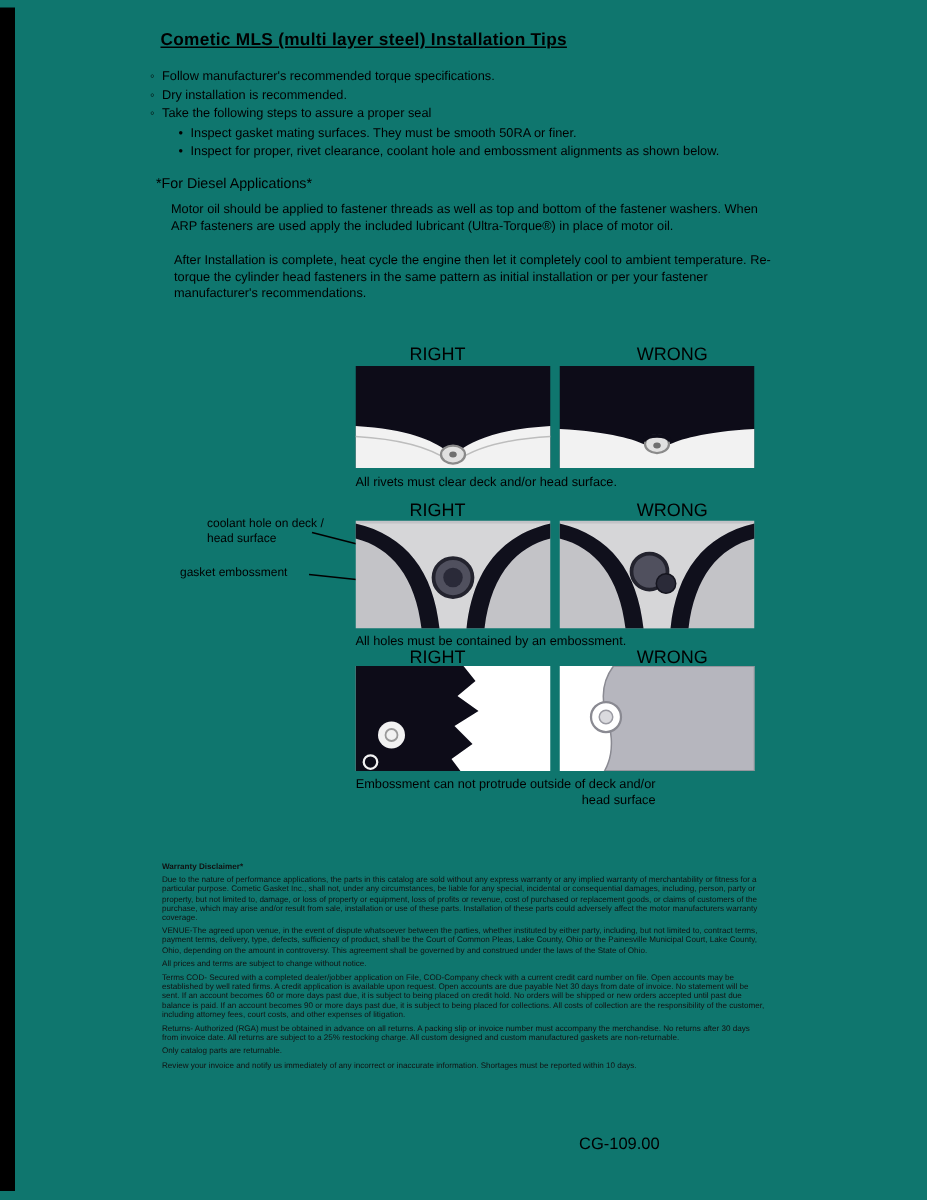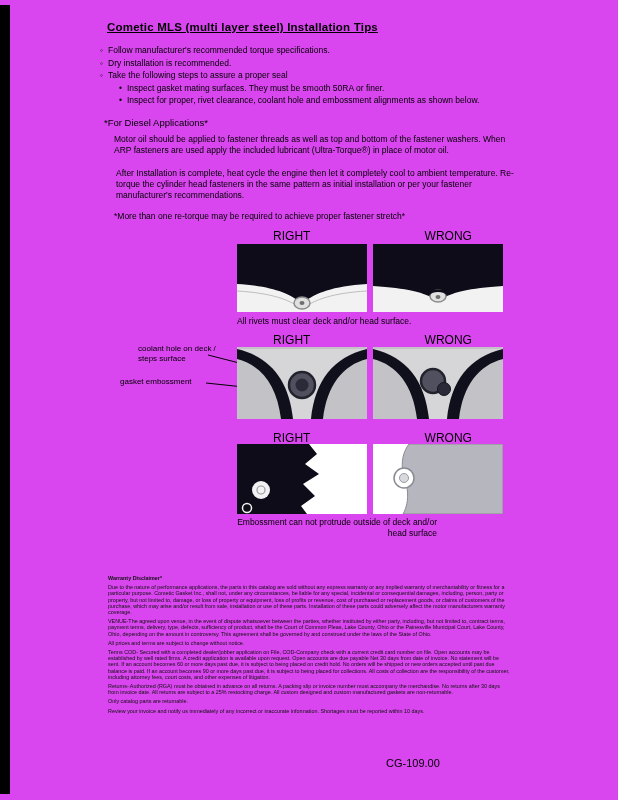--- a/index.html
+++ b/index.html
@@ -1,18 +1,18 @@
 <!DOCTYPE html>
 <html><head>
 <meta charset="utf-8">
 <style>
   * { margin:0; padding:0; box-sizing:border-box; }
   html,body { background:#ffffff; }
   .page {
-    position:relative; width:618px; height:800px; background:#d946ef;
+    position:relative; width:618px; height:800px; background:#0f766e;
     font-family:"Liberation Sans", sans-serif; color:#000; overflow:hidden;
   }
   .abs { position:absolute; }
   .edge-bar { position:absolute; left:0; top:5px; width:10px; height:789px; background:#000; }
 
   .title { left:107px; top:21px; font-size:11.5px; font-weight:bold; text-decoration:underline; letter-spacing:0.2px; }
 
   .tips { left:100px; top:44px; font-size:8.5px; line-height:12.5px; width:410px; }
   .tip-row { display:flex; align-items:flex-start; }
   .tip-row .marker { width:8px; flex:none; }
@@ -70,21 +70,20 @@
     </div>
     <div class="tip-row sub">
       <span class="marker">•</span>
       <span>Inspect for proper, rivet clearance, coolant hole and embossment alignments as shown below.</span>
     </div>
   </div>
 
   <div class="abs diesel-heading">*For Diesel Applications*</div>
   <p class="abs diesel-para1">Motor oil should be applied to fastener threads as well as top and bottom of the fastener washers. When ARP fasteners are used apply the included lubricant (Ultra-Torque®) in place of motor oil.</p>
   <p class="abs diesel-para2">After Installation is complete, heat cycle the engine then let it completely cool to ambient temperature. Re-torque the cylinder head fasteners in the same pattern as initial installation or per your fastener manufacturer's recommendations.</p>
-  <p class="abs diesel-note">*More than one re-torque may be required to achieve proper fastener stretch*</p>
 
   <div class="abs dg-headers r1-headers">
     <span>RIGHT</span>
     <span>WRONG</span>
   </div>
   <div class="abs dg-images r1-images">
     <svg width="130" height="68" viewBox="0 0 130 68">
       <rect width="130" height="68" fill="#0d0c18"></rect>
       <path d="M0,40 C35,42 52,50 60,56 C63,58.5 67,58.5 70,56 C78,50 95,42 130,40 L130,68 L0,68 Z" fill="#f2f2f2"></path>
       <path d="M0,47 C35,49 52,56 62,63 M130,47 C95,49 78,56 68,63" stroke="#bdbdbd" stroke-width="1" fill="none"></path>
@@ -98,21 +97,21 @@
       <path d="M56,50 C59,45.5 71,45.5 74,50" fill="none" stroke="#0d0c18" stroke-width="2.5"></path>
       <ellipse cx="65" cy="53" rx="2.5" ry="2" fill="#6e6e6e"></ellipse>
     </svg>
   </div>
   <div class="abs dg-caption r1-caption">All rivets must clear deck and/or head surface.</div>
 
   <div class="abs dg-headers r2-headers">
     <span>RIGHT</span>
     <span>WRONG</span>
   </div>
-  <div class="abs coolant-label">coolant hole on deck / steps surface</div>
+  <div class="abs coolant-label">coolant hole on deck / head surface</div>
   <div class="abs emboss-label">gasket embossment</div>
   <svg class="abs pointer-lines" width="95" height="46" viewBox="0 0 95 46">
     <line x1="2" y1="5" x2="92" y2="28" stroke="#000" stroke-width="1"></line>
     <line x1="0" y1="33" x2="85" y2="42" stroke="#000" stroke-width="1"></line>
   </svg>
   <div class="abs dg-images r2-images">
     <svg width="130" height="72" viewBox="0 0 130 72">
       <rect width="130" height="72" fill="#c3c3c7"></rect>
       <path d="M0,2 C34,10 52,34 56,72 L74,72 C78,34 96,10 130,2 Z" fill="#d6d6d8"></path>
       <path d="M0,2 C34,10 52,34 56,72 L44,72 C40,38 24,18 0,12 Z" fill="#10101c"></path>
@@ -122,20 +121,21 @@
     </svg>
     <svg width="130" height="72" viewBox="0 0 130 72">
       <rect width="130" height="72" fill="#c3c3c7"></rect>
       <path d="M0,2 C34,10 52,34 56,72 L74,72 C78,34 96,10 130,2 Z" fill="#d6d6d8"></path>
       <path d="M0,2 C34,10 52,34 56,72 L44,72 C40,38 24,18 0,12 Z" fill="#10101c"></path>
       <path d="M130,2 C96,10 78,34 74,72 L86,72 C90,38 106,18 130,12 Z" fill="#10101c"></path>
       <circle cx="60" cy="34" r="12" fill="#50505e" stroke="#23232e" stroke-width="2.5"></circle>
       <circle cx="71" cy="42" r="6.5" fill="#2a2a38" stroke="#15151f" stroke-width="1"></circle>
     </svg>
   </div>
+  <div class="abs dg-caption r2-caption">All holes must be contained by an embossment.</div>
 
   <div class="abs dg-headers r3-headers">
     <span>RIGHT</span>
     <span>WRONG</span>
   </div>
   <div class="abs dg-images r3-images">
     <svg width="130" height="70" viewBox="0 0 130 70">
       <rect width="130" height="70" fill="#ffffff"></rect>
       <path d="M0,0 H72 L80,10 L68,20 L82,30 L66,40 L78,52 L64,62 L70,70 H0 Z" fill="#0d0c18"></path>
       <circle cx="24" cy="46" r="9" fill="#f2f2f2"></circle>

